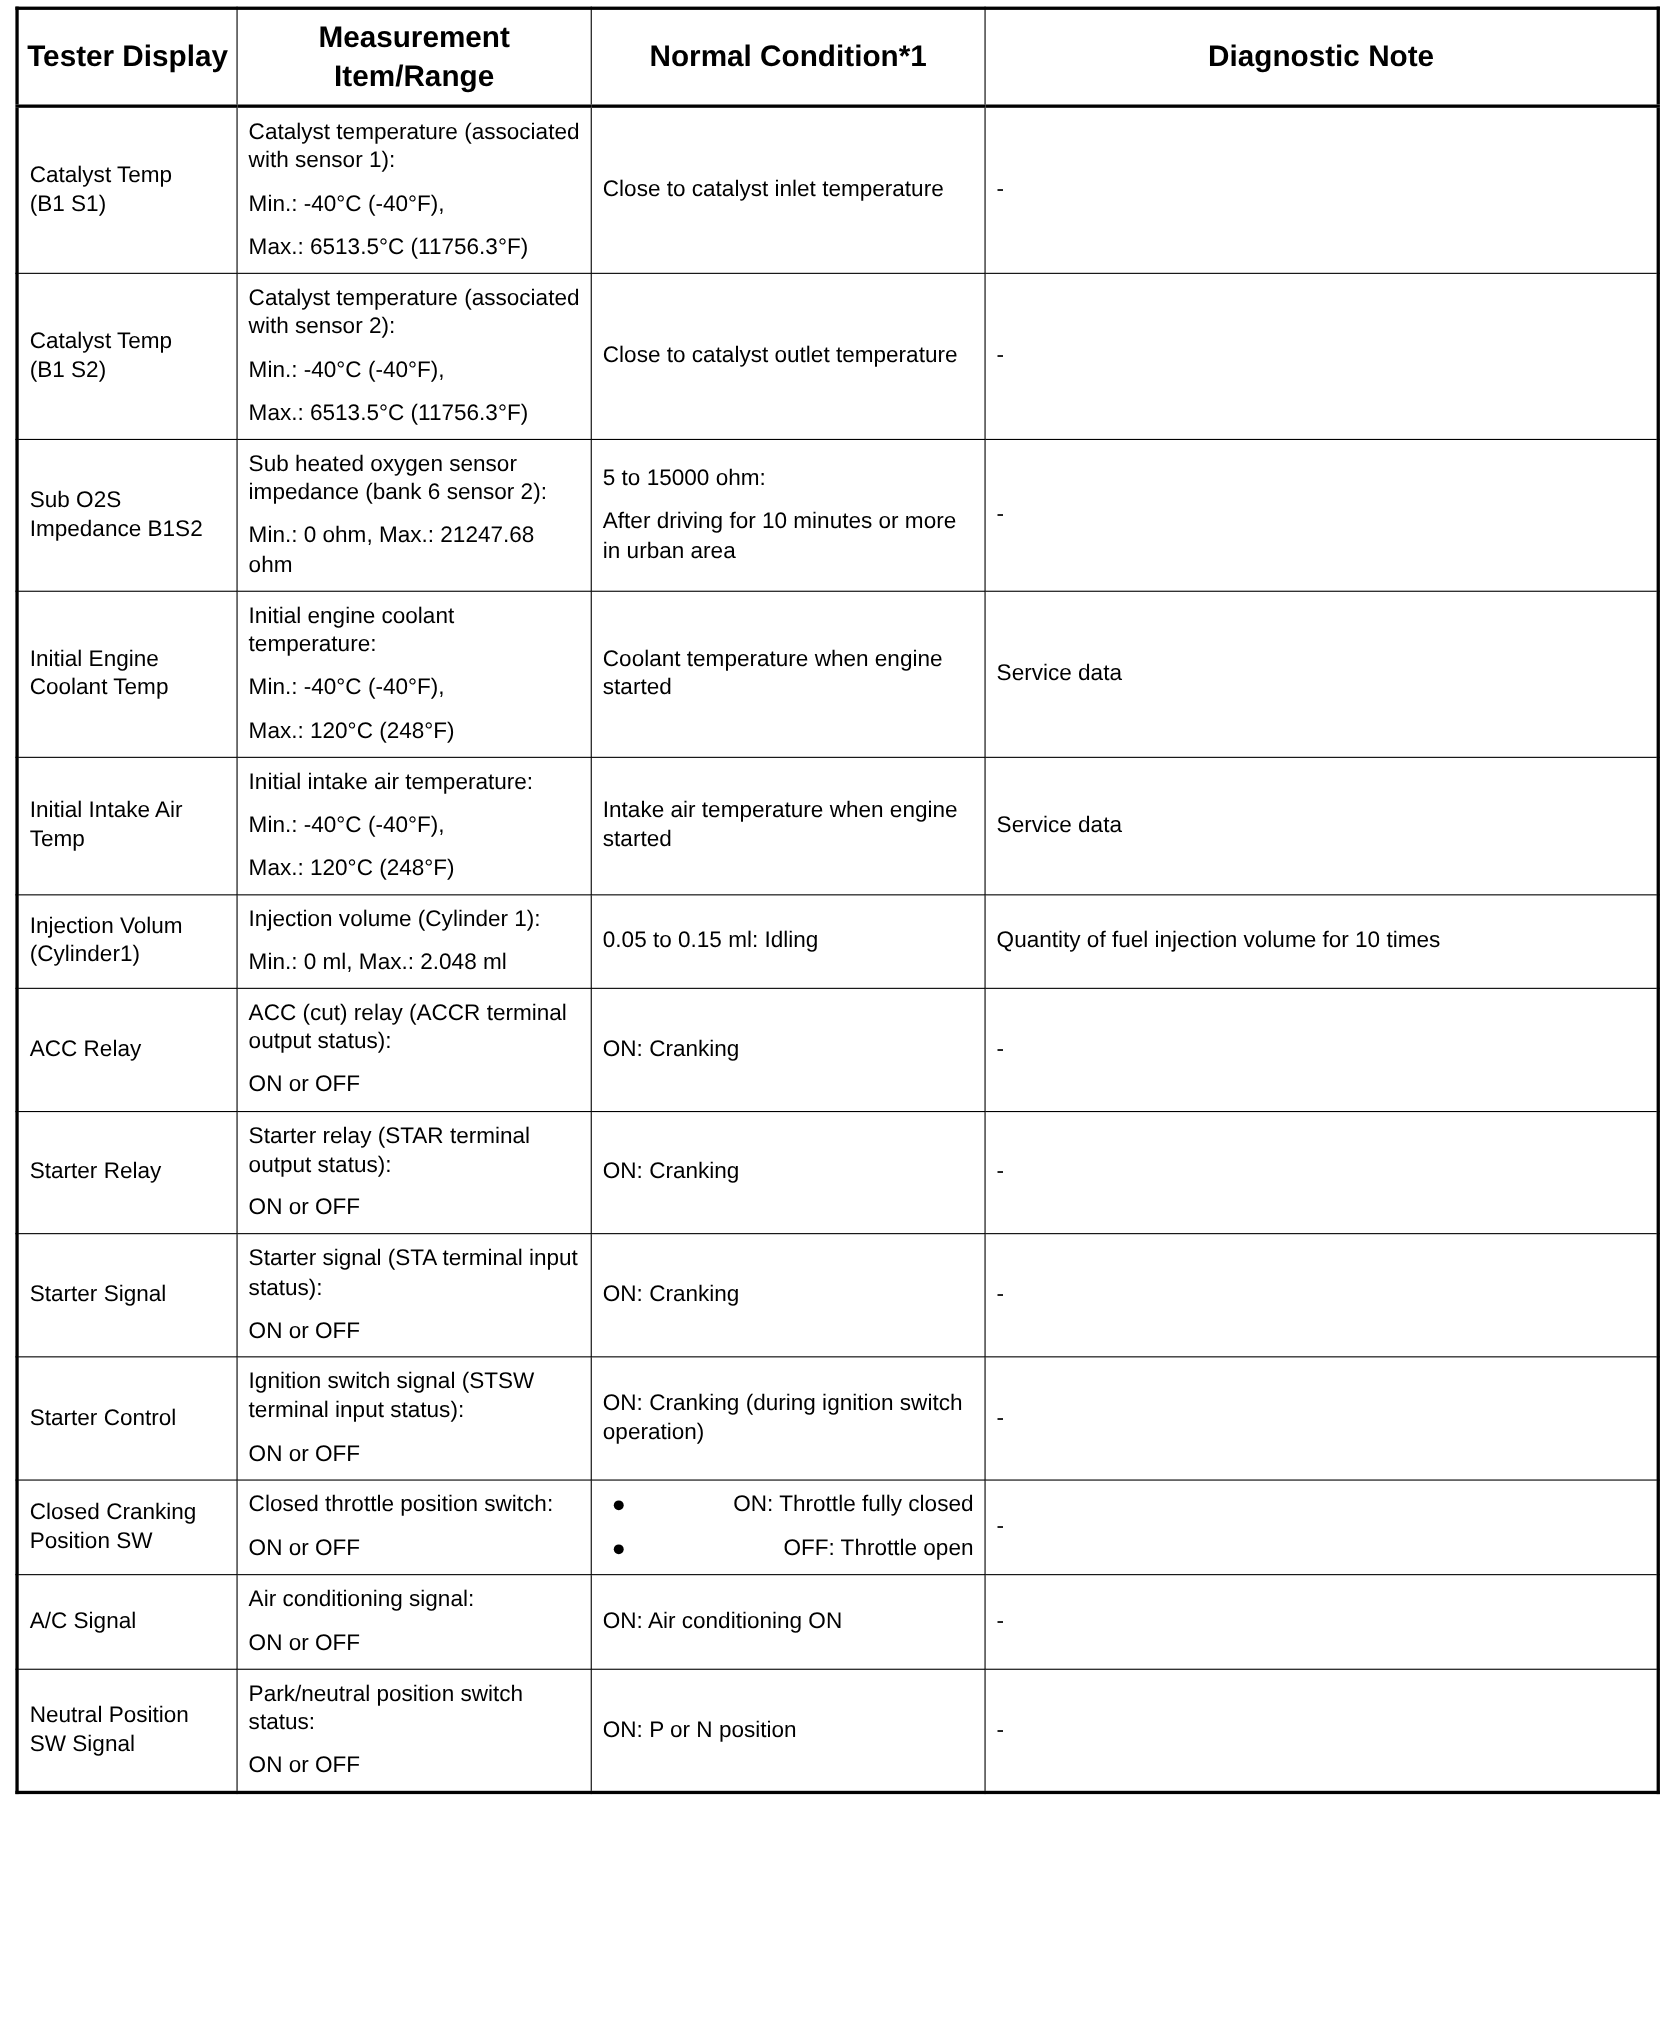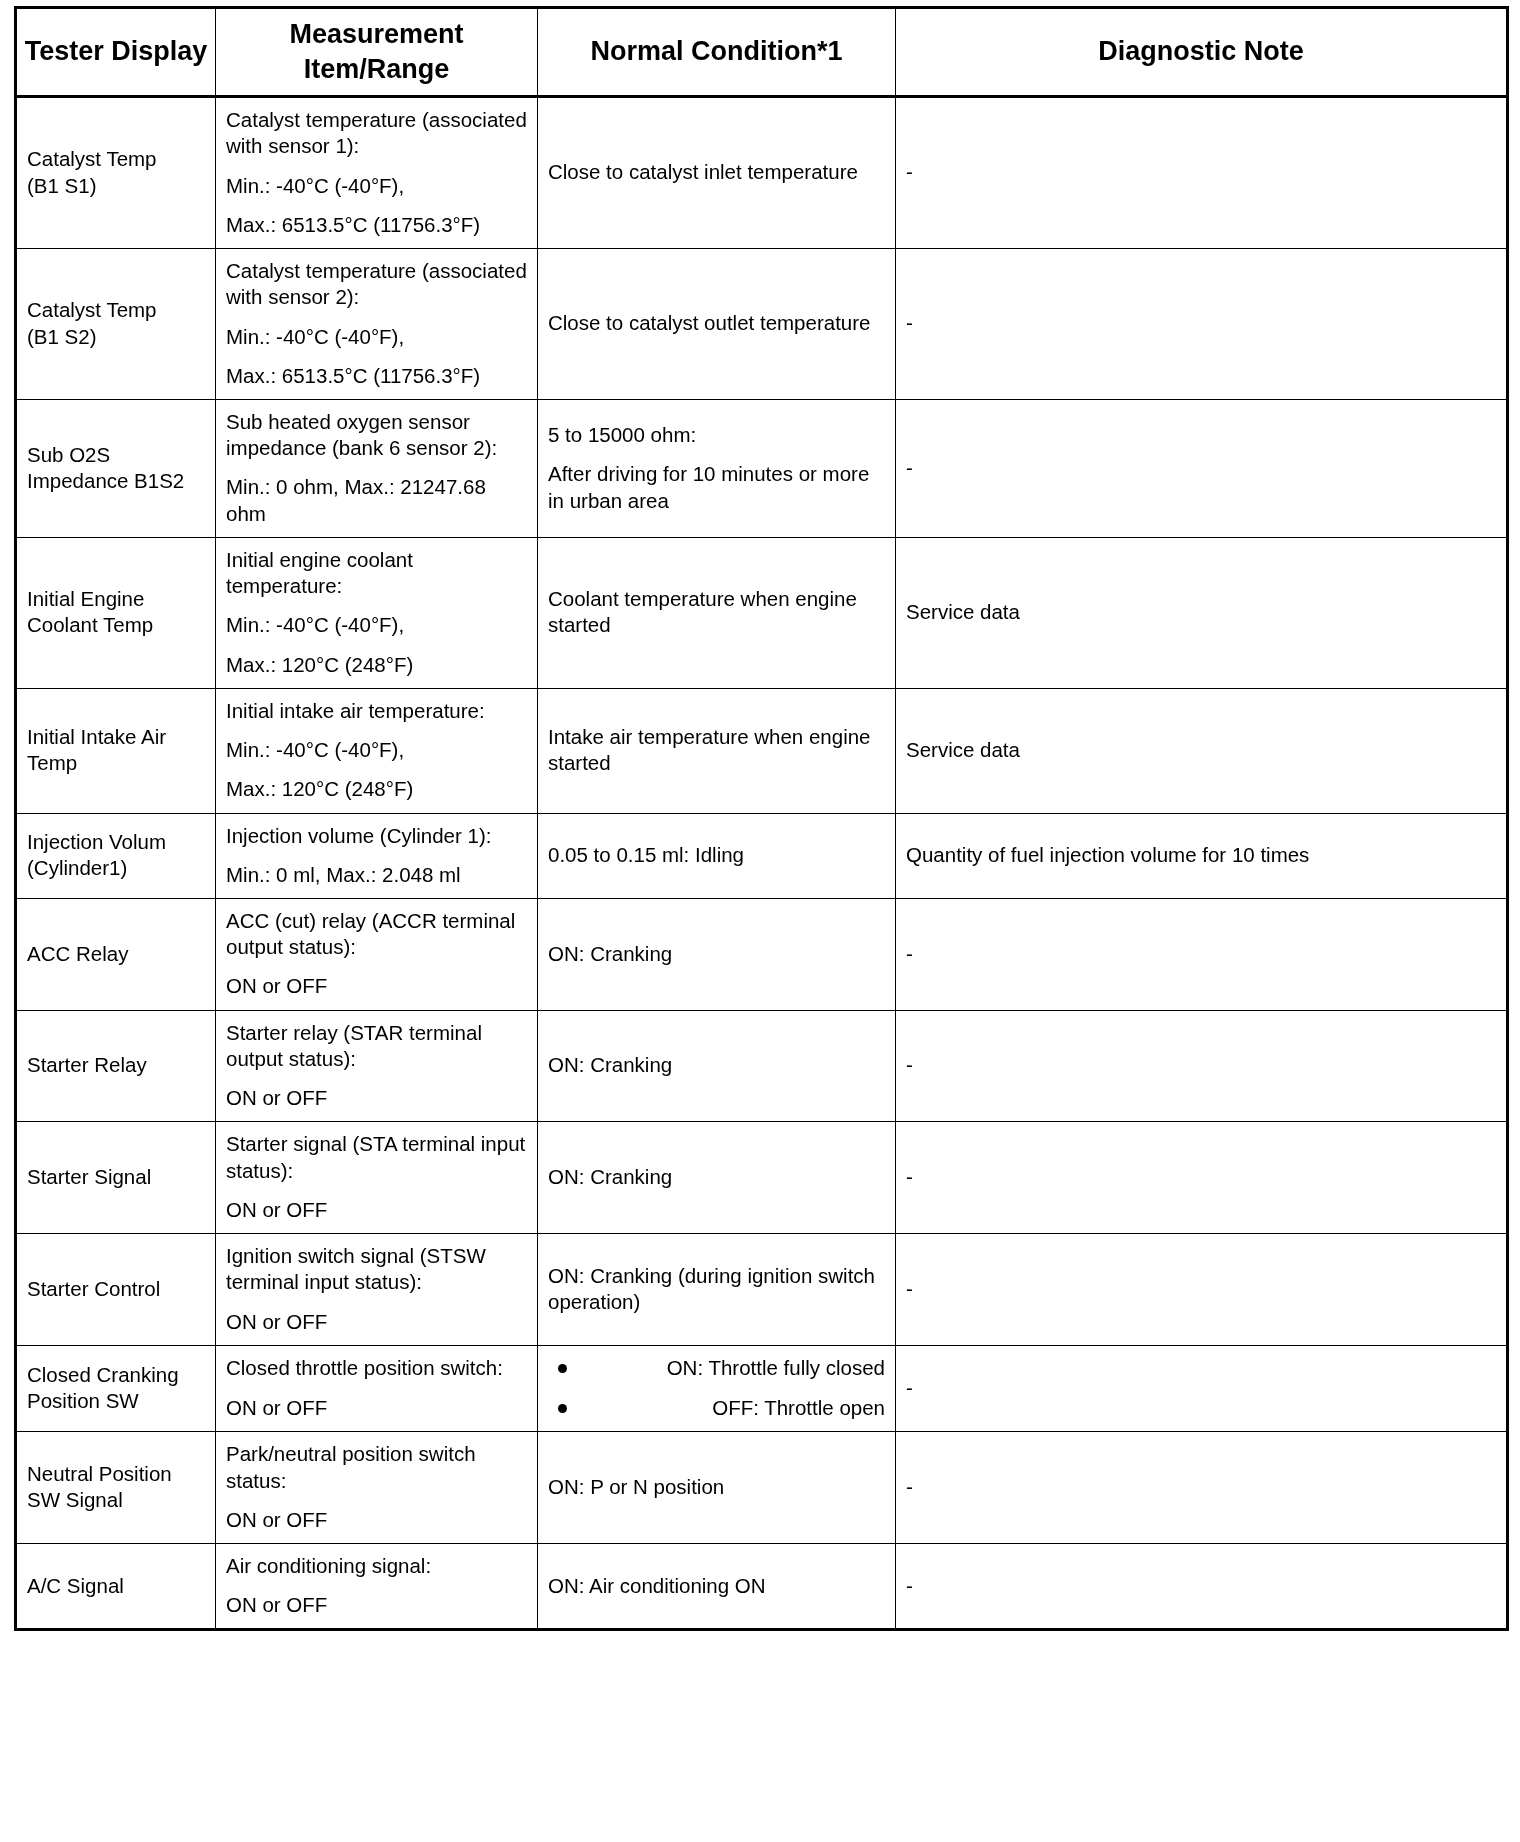--- a/index.html
+++ b/index.html
@@ -317,51 +317,51 @@
               <li>ON: Throttle fully closed</li>
               <li>OFF: Throttle open</li>
             </ul>
           </td>
           <td>
             <div class="dash">-</div>
           </td>
         </tr>
         <tr>
           <td>
+            <div class="nowrapish">A/C Signal</div>
+          </td>
+          <td>
+            <div class="cell-lines">
+              <div>Air conditioning signal:</div>
+              <div>ON or OFF</div>
+            </div>
+          </td>
+          <td>
+            <div class="cell-lines">
+              <div>ON: Air conditioning ON</div>
+            </div>
+          </td>
+          <td>
+            <div class="dash">-</div>
+          </td>
+        </tr>
+        <tr>
+          <td>
             <div class="nowrapish">Neutral Position
 SW Signal</div>
           </td>
           <td>
             <div class="cell-lines">
               <div>Park/neutral position switch status:</div>
               <div>ON or OFF</div>
             </div>
           </td>
           <td>
             <div class="cell-lines">
               <div>ON: P or N position</div>
-            </div>
-          </td>
-          <td>
-            <div class="dash">-</div>
-          </td>
-        </tr>
-        <tr>
-          <td>
-            <div class="nowrapish">A/C Signal</div>
-          </td>
-          <td>
-            <div class="cell-lines">
-              <div>Air conditioning signal:</div>
-              <div>ON or OFF</div>
-            </div>
-          </td>
-          <td>
-            <div class="cell-lines">
-              <div>ON: Air conditioning ON</div>
             </div>
           </td>
           <td>
             <div class="dash">-</div>
           </td>
         </tr>
       </tbody>
   </table>
 </div>
 

